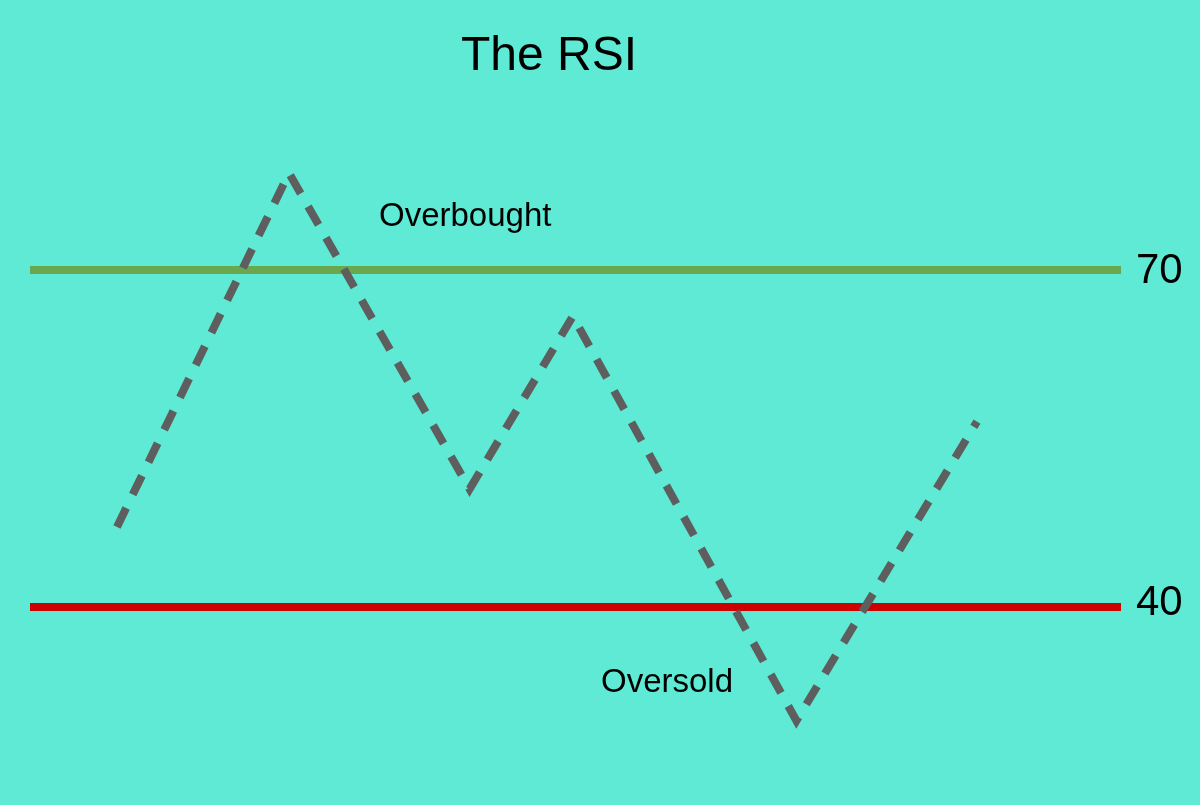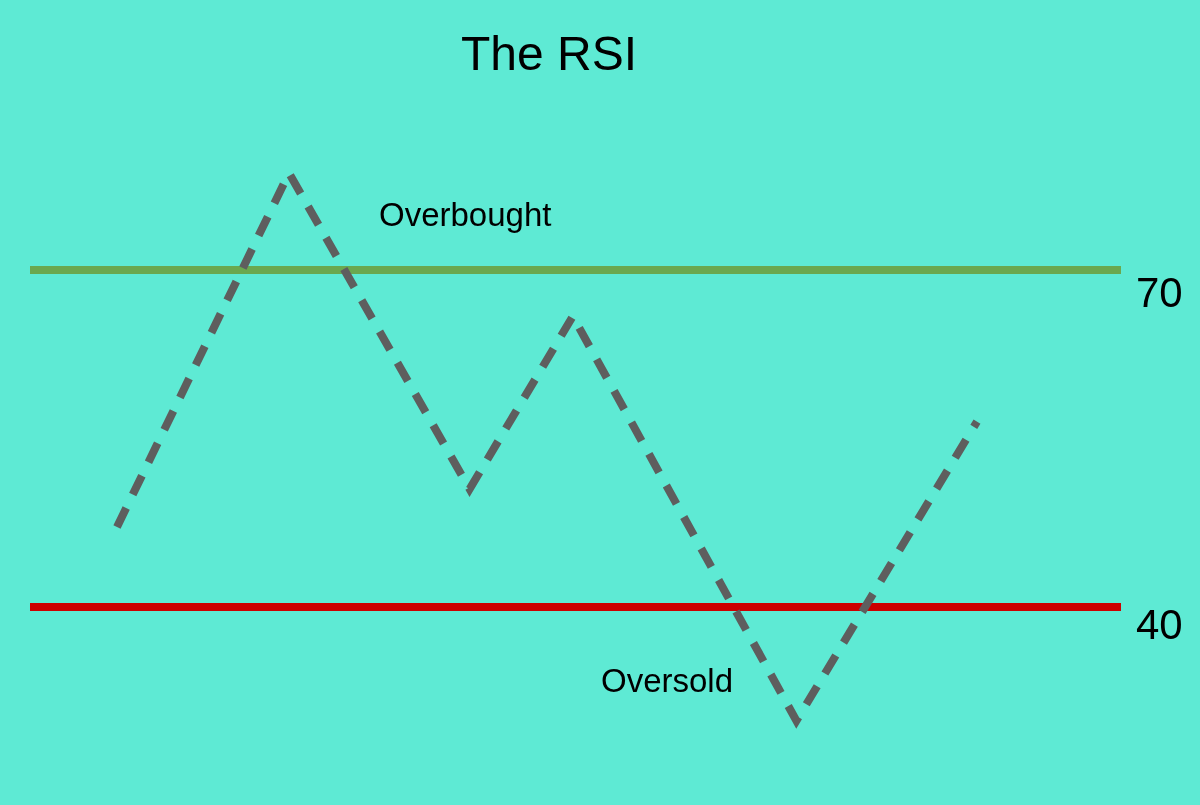--- a/index.html
+++ b/index.html
@@ -51,21 +51,20 @@
     top: 662px;
     text-align: center;
   }
   .threshold-label {
     position: absolute;
     left: 1136px;
     font-size: 42px;
     line-height: 1.15;
     color: #000000;
     white-space: nowrap;
-    margin-top: 24px;
   }
   .threshold-label.upper {
     top: 245px;
   }
   .threshold-label.lower {
     top: 577px;
   }
 </style>
 </head>
 <body>

